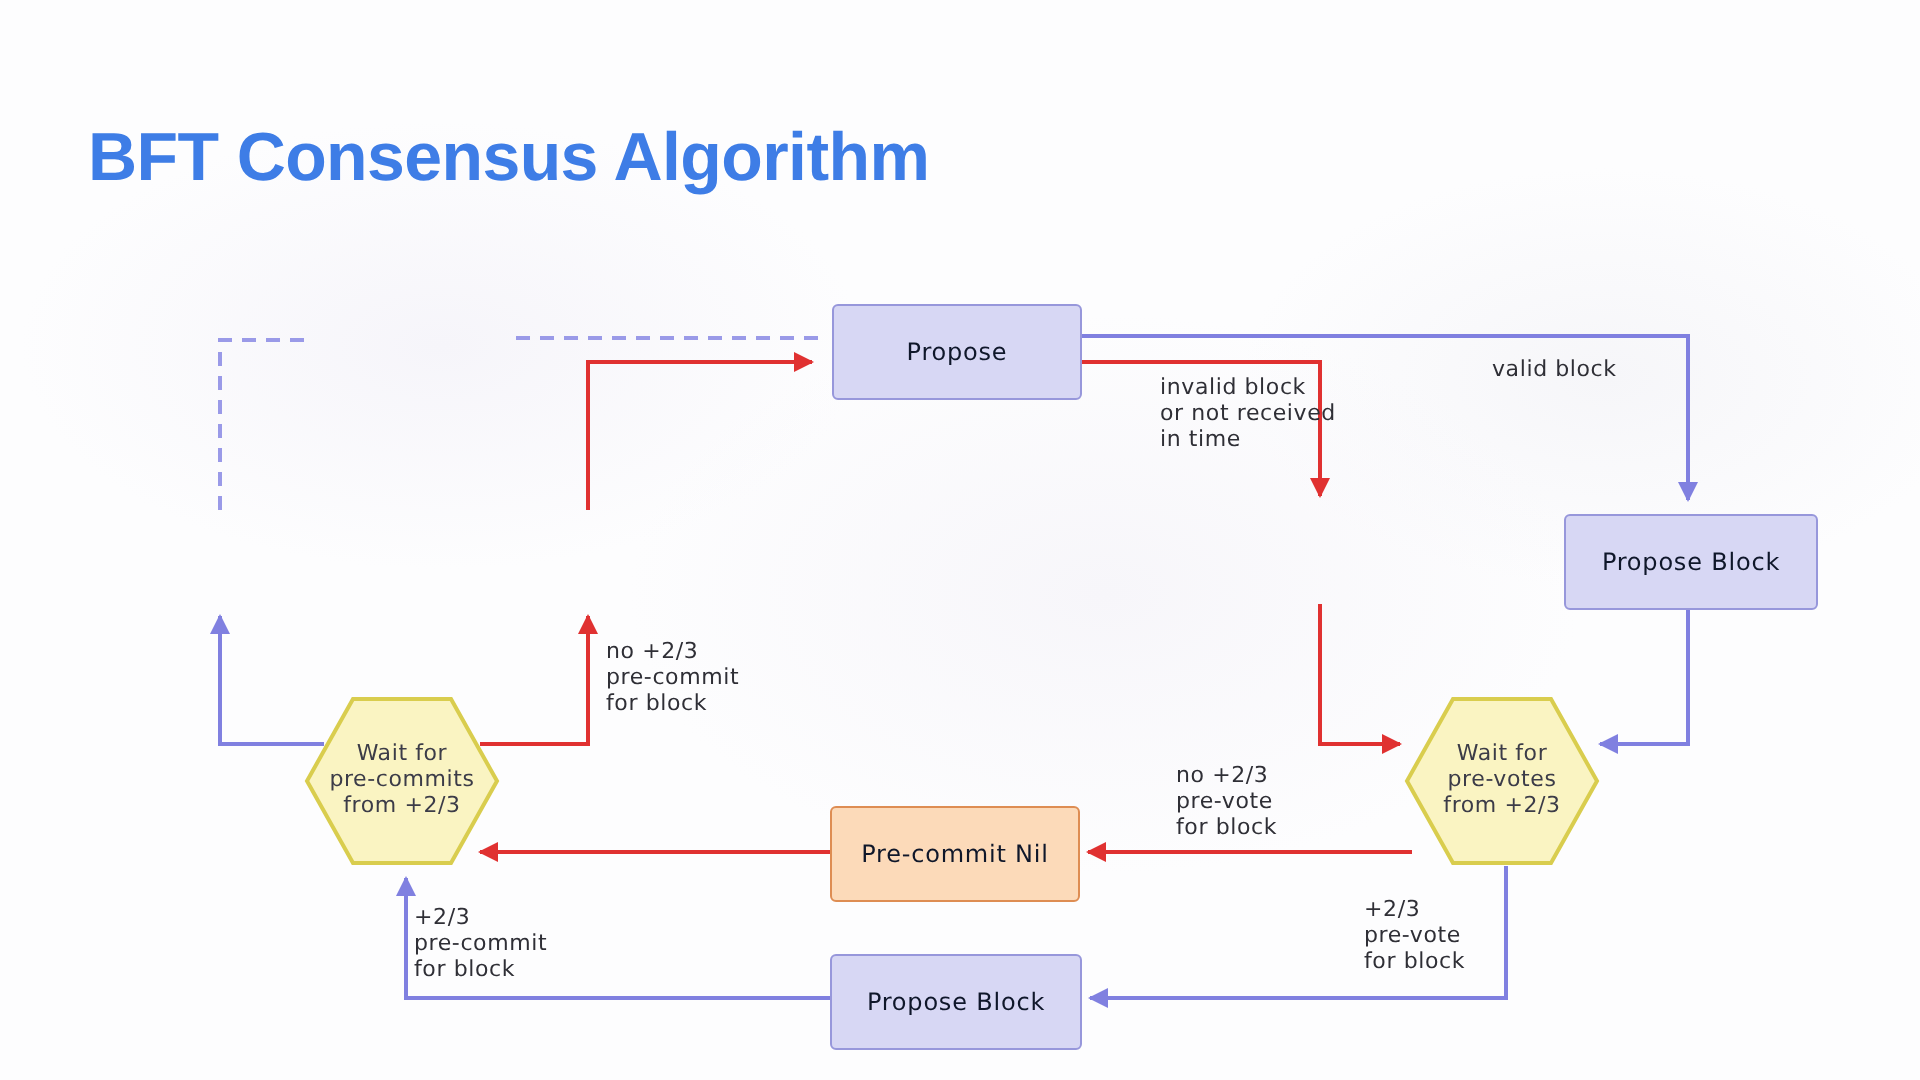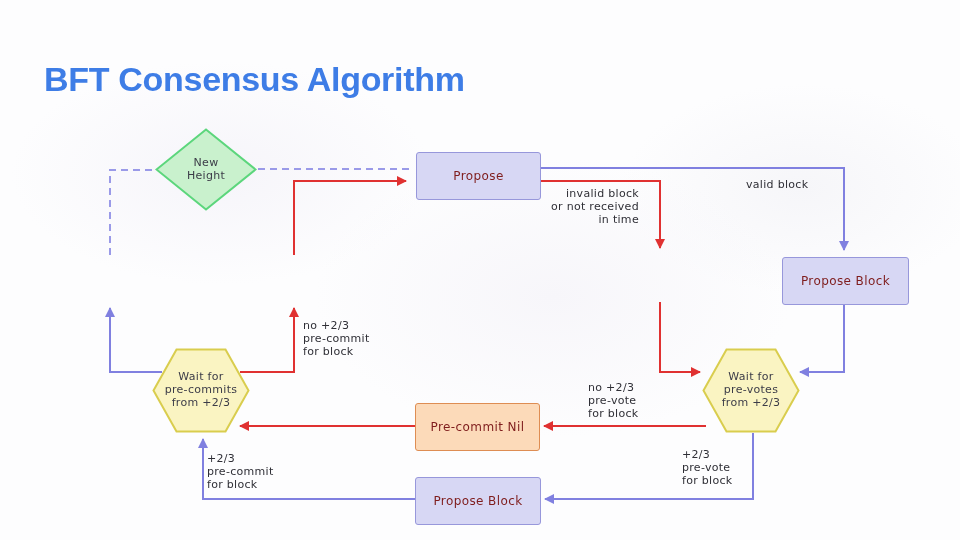--- a/index.html
+++ b/index.html
@@ -7,21 +7,21 @@
          background:#fdfdfe;font-family:"DejaVu Sans",sans-serif;padding-left:44px;}
   .bg-texture{position:absolute;inset:0;
     background:
       radial-gradient(ellipse 300px 160px at 22% 32%, #f6f5fa 0%, rgba(246,245,250,0) 70%),
       radial-gradient(ellipse 340px 200px at 55% 55%, #f7f6fa 0%, rgba(247,246,250,0) 70%),
       radial-gradient(ellipse 260px 150px at 80% 35%, #f6f6f9 0%, rgba(246,246,249,0) 70%);}
   .page-title{position:absolute;left:44px;top:60px;font-family:"Liberation Sans",sans-serif;
     font-size:34px;font-weight:700;letter-spacing:-0.3px;color:#3e7de6;}
   .arrow-layer{position:absolute;left:0;top:0;z-index:2;}
   .rect-node{position:absolute;z-index:3;border-radius:3px;display:flex;align-items:center;
-    justify-content:center;font-size:12px;color:#7f1d1d;letter-spacing:.4px;text-align:center;}
+    justify-content:center;font-size:12px;color:#0f172a;letter-spacing:.4px;text-align:center;}
   .lavender{background:#d7d7f4;border:1.6px solid #9797db;}
   .orange{background:#fcdab9;border:1.6px solid #de8d53;}
   .shape-node{position:absolute;z-index:3;display:flex;align-items:center;justify-content:center;}
   .shape-node svg{position:absolute;left:0;top:0;width:100%;height:100%;}
   .shape-label{position:relative;z-index:1;font-size:11px;line-height:1.18;color:#3c3c48;
     letter-spacing:.3px;text-align:center;white-space:pre-line;}
   .edge-label{position:absolute;z-index:4;font-size:11px;line-height:1.16;color:#2f2f36;
     letter-spacing:.3px;white-space:pre-line;}
   .right-edge-line{position:absolute;right:2px;top:138px;width:1px;height:330px;
     background:#c9c9c9;opacity:.55;z-index:1;}
@@ -66,27 +66,20 @@
 
     <path d="M240,372 L294,372 L294,308" fill="none" stroke="#e03131" stroke-width="2" marker-end="url(#ar-red)"></path>
 
     <path d="M162,372 L110,372 L110,308" fill="none" stroke="#8080e0" stroke-width="2" marker-end="url(#ar-blue)"></path>
 
     <path d="M753,433 L753,499 L545,499" fill="none" stroke="#8080e0" stroke-width="2" marker-end="url(#ar-blue)"></path>
 
     <path d="M415,499 L203,499 L203,439" fill="none" stroke="#8080e0" stroke-width="2" marker-end="url(#ar-blue)"></path>
   </svg>
 
-  <div class="shape-node" style="left:155px;top:128px;width:102px;height:83px;">
-    <svg viewBox="0 0 102 83" preserveAspectRatio="none">
-      <polygon points="51,1.5 100.5,41.5 51,81.5 1.5,41.5" fill="#c9f1cd" stroke="#5cd67c" stroke-width="2"></polygon>
-    </svg>
-    <span class="shape-label">New
-Height</span>
-  </div>
 
   <div class="rect-node lavender" style="left:416px;top:152px;width:123px;height:46px;">
     <span>Propose</span>
   </div>
 
 
 
 
   <div class="rect-node lavender" style="left:782px;top:257px;width:125px;height:46px;">
     <span>Propose Block</span>
@@ -111,21 +104,21 @@
   </div>
 
   <div class="rect-node orange" style="left:415px;top:403px;width:123px;height:46px;">
     <span>Pre-commit Nil</span>
   </div>
 
   <div class="rect-node lavender" style="left:415px;top:477px;width:124px;height:46px;">
     <span>Propose Block</span>
   </div>
 
-  <div class="edge-label" style="left:551px;top:188px;text-align:right;">invalid block
+  <div class="edge-label" style="left:580px;top:188px;">invalid block
 or not received
 in time</div>
   <div class="edge-label" style="left:746px;top:179px;">valid block</div>
   <div class="edge-label" style="left:303px;top:320px;">no +2/3
 pre-commit
 for block</div>
   <div class="edge-label" style="left:588px;top:382px;">no +2/3
 pre-vote
 for block</div>
   <div class="edge-label" style="left:682px;top:449px;">+2/3

